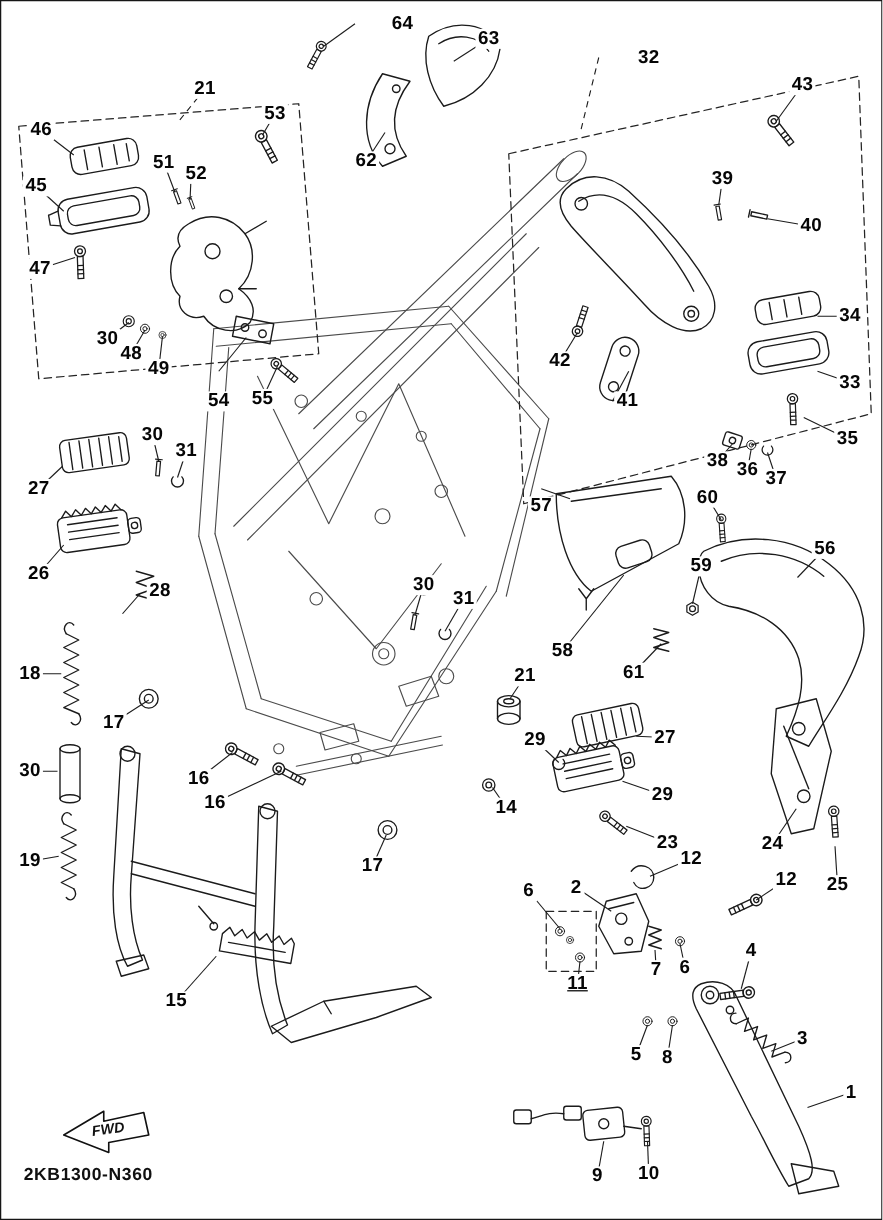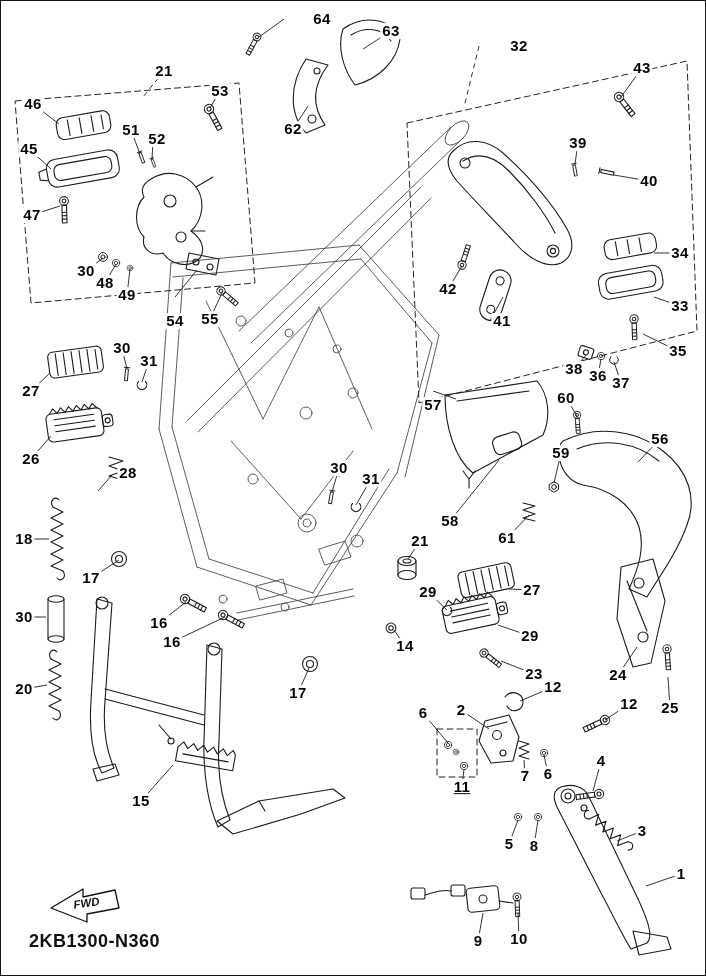--- a/index.html
+++ b/index.html
@@ -1,19 +1,19 @@
 <!DOCTYPE html>
 <html><head>
 <meta charset="utf-8">
 <style>
   html,body{margin:0;padding:0;background:#fff;}
   #stage{position:relative;width:706px;height:976px;background:#fff;border:1px solid #161616;box-sizing:border-box;overflow:hidden;font-family:"Liberation Sans",sans-serif;}
   #art{position:absolute;left:0;top:0;}
   .callout{position:absolute;transform:translate(-50%,-50%);font-size:15px;font-weight:600;color:#060606;background:#fff;padding:0 2px;line-height:1.05;letter-spacing:.3px;font-family:"Liberation Sans",sans-serif;}
-  #part-code{position:absolute;left:28px;top:930px;font-size:18px;font-weight:600;color:#101010;letter-spacing:.5px;}
+  #part-code{position:absolute;left:18px;top:930px;font-size:14px;font-weight:600;color:#101010;letter-spacing:.5px;}
 </style>
 </head>
 <body>
 
 <div id="stage">
 
 <svg id="art" width="706" height="976" viewBox="0 0 706 976">
   <defs>
     <g id="sym-bolt">
       <circle cx="0" cy="0" r="4.6"></circle>
@@ -384,21 +384,21 @@
     <div class="callout" style="left: 461px; top: 786px; text-decoration: underline;">11</div>
     <div class="callout" style="left: 552px; top: 686px;">12</div>
     <div class="callout" style="left: 628px; top: 703px;">12</div>
     <div class="callout" style="left: 404px; top: 645px;">14</div>
     <div class="callout" style="left: 140px; top: 800px;">15</div>
     <div class="callout" style="left: 158px; top: 622px;">16</div>
     <div class="callout" style="left: 171px; top: 641px;">16</div>
     <div class="callout" style="left: 90px; top: 577px;">17</div>
     <div class="callout" style="left: 297px; top: 692px;">17</div>
     <div class="callout" style="left: 23px; top: 538px;">18</div>
-    <div class="callout" style="left: 23px; top: 688px;">20</div>
+    <div class="callout" style="left: 23px; top: 688px;">19</div>
     <div class="callout" style="left: 23px; top: 616px;">30</div>
     <div class="callout" style="left: 419px; top: 540px;">21</div>
     <div class="callout" style="left: 529px; top: 635px;">29</div>
     <div class="callout" style="left: 533px; top: 673px;">23</div>
     <div class="callout" style="left: 617px; top: 674px;">24</div>
     <div class="callout" style="left: 669px; top: 707px;">25</div>
     <div class="callout" style="left: 30px; top: 458px;">26</div>
     <div class="callout" style="left: 30px; top: 390px;">27</div>
     <div class="callout" style="left: 531px; top: 589px;">27</div>
     <div class="callout" style="left: 97px; top: 472px; margin-left: 30px;">28</div>

